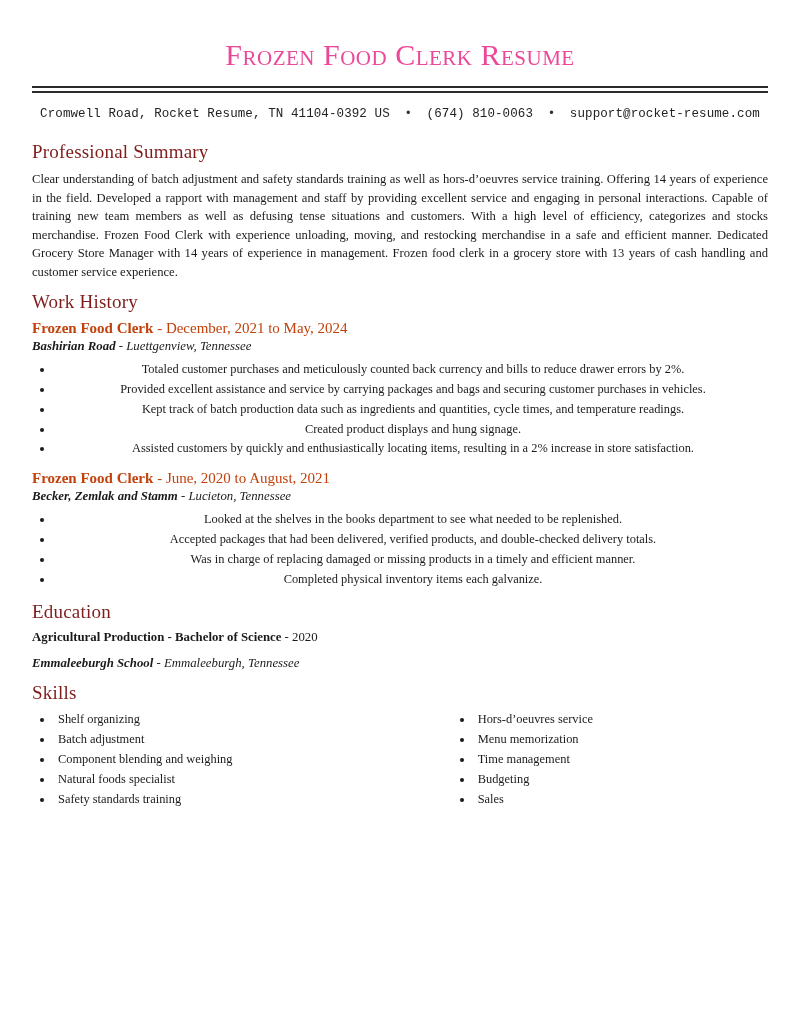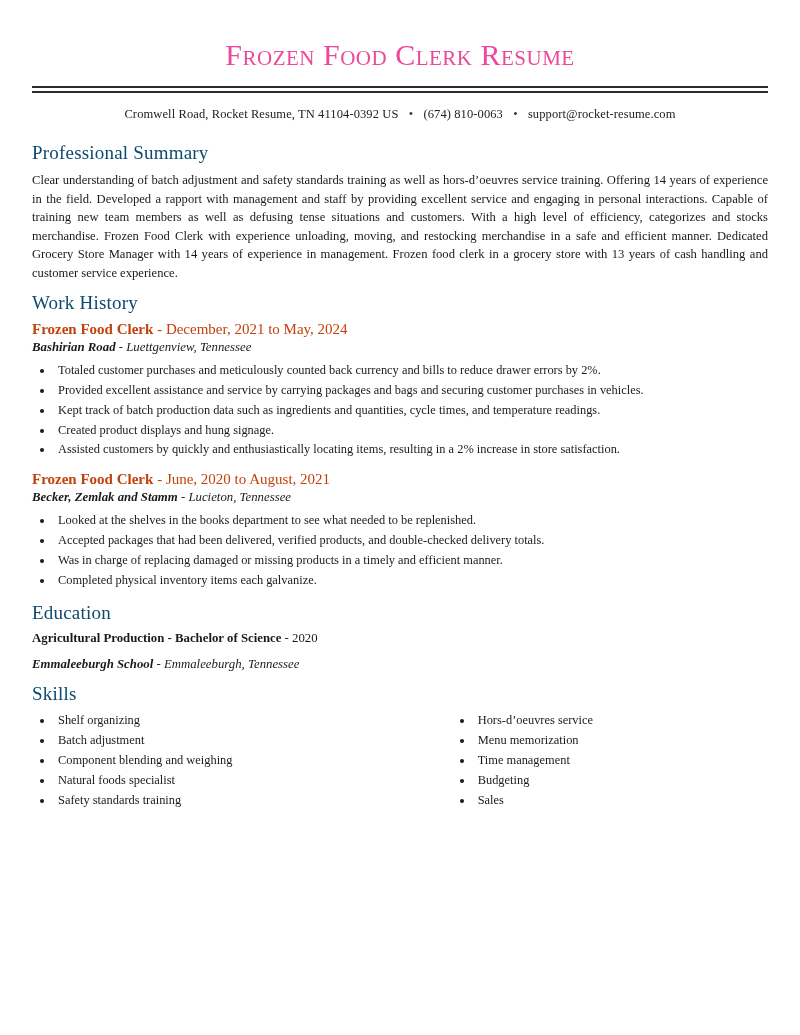--- a/index.html
+++ b/index.html
@@ -39,35 +39,36 @@
     border-bottom: 2px solid #2b2b2b;
     height: 3px;
     margin: 0 0 14px 0;
   }
   .contact-line {
     text-align: center;
     font-size: 12.5px;
     color: #222;
     margin-bottom: 20px;
     letter-spacing: 0.1px;
+    font-family: Liberation Mono, monospace;
   }
   .contact-sep {
     display: inline-block;
     padding: 0 7px;
     color: #333;
   }
 
   
   .section {
     margin-bottom: 6px;
   }
   .section-title {
     font-size: 19px;
     font-weight: normal;
-    color: #0c4a6e;
+    color: #7f1d1d;
     margin: 10px 0 7px 0;
     letter-spacing: 0.2px;
   }
   .summary-text {
     font-size: 12.6px;
     line-height: 1.47;
     text-align: justify;
     color: #1a1a1a;
     margin: 0 0 4px 0;
   }
@@ -95,20 +96,21 @@
     font-weight: bold;
     font-style: italic;
   }
   .job-location {
     font-style: italic;
   }
   ul.bullets {
     margin: 4px 0 0 0;
     padding-left: 22px;
     list-style: disc;
+    text-align: center;
   }
   ul.bullets li {
     font-size: 12.4px;
     line-height: 1.52;
     margin-bottom: 1px;
     padding-left: 4px;
   }
 
   
   .edu {

